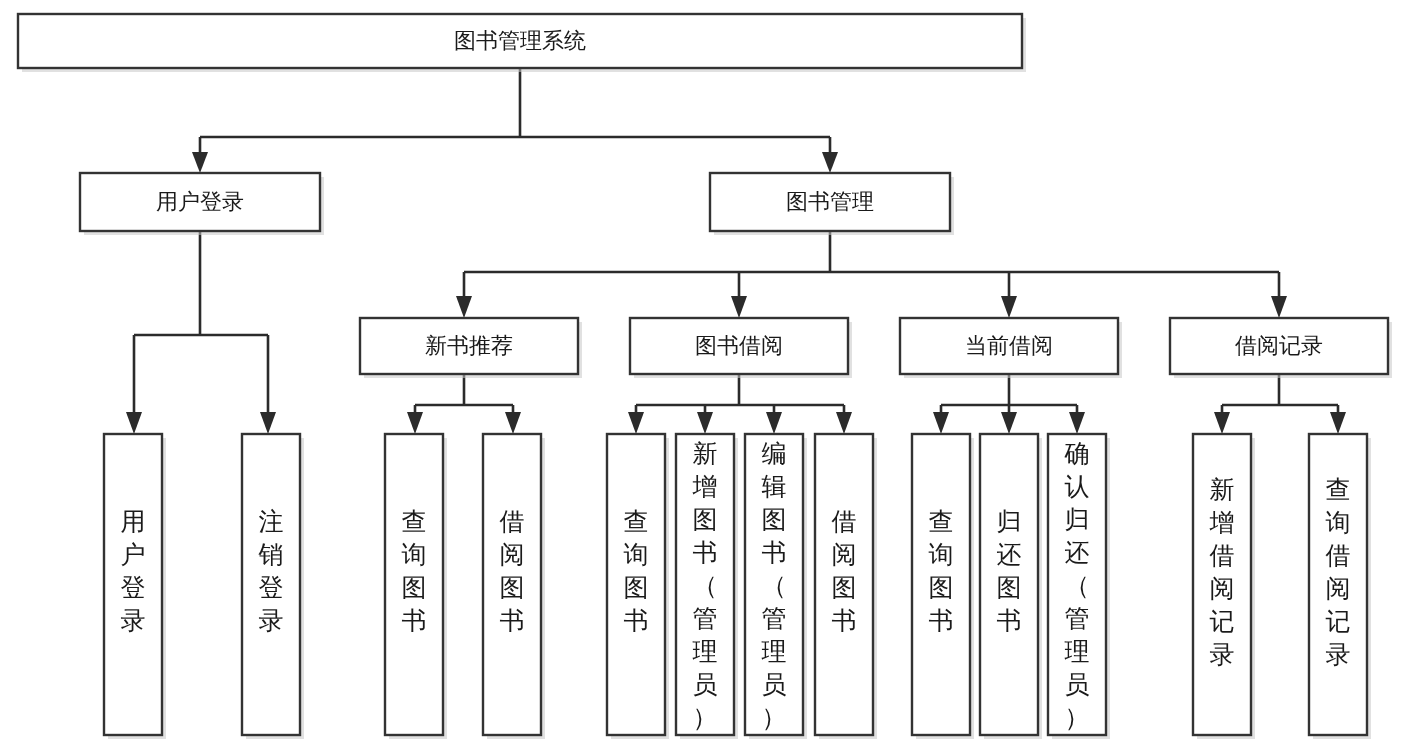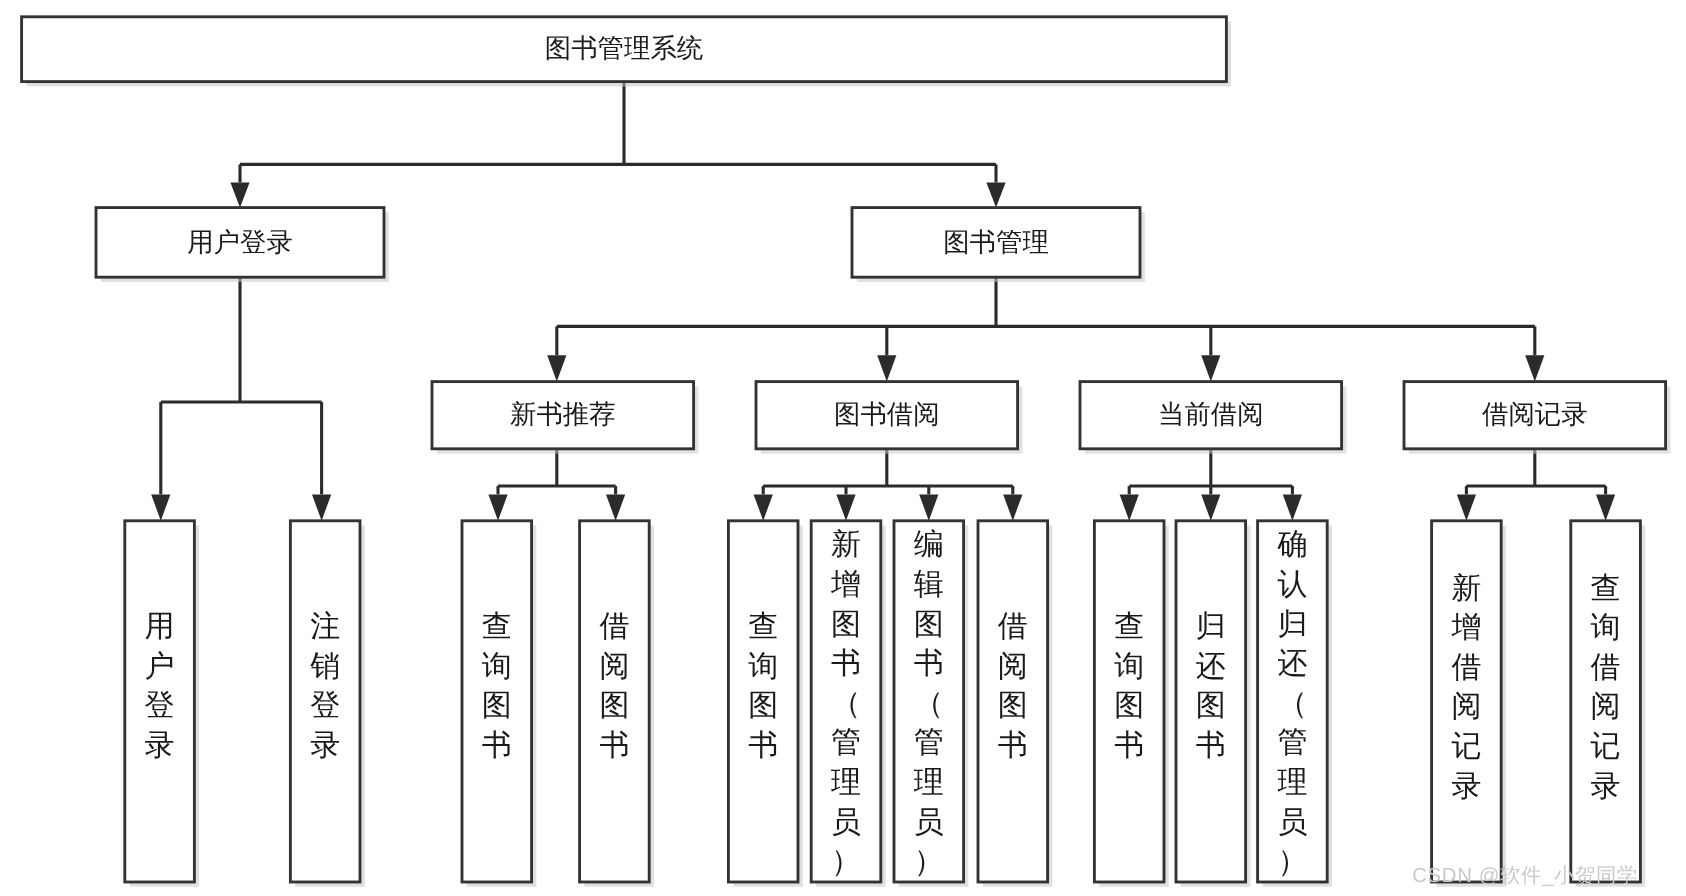--- a/index.html
+++ b/index.html
@@ -257,14 +257,13 @@
 
       <g>
         <rect class="node-shadow" x="1313" y="438" width="58" height="301"></rect>
         <rect class="node-rect" x="1309" y="434" width="58" height="301"></rect>
         <text class="node-label-vert" x="1338" y="498"><tspan x="1338" y="498">查</tspan><tspan x="1338" y="531">询</tspan><tspan x="1338" y="564">借</tspan><tspan x="1338" y="597">阅</tspan><tspan x="1338" y="630">记</tspan><tspan x="1338" y="663">录</tspan></text>
       </g>
 
     </g>
   </svg>
 
-  <div class="watermark">CSDN @软件_小贺同学</div>
 </div>
 
 </body></html>

